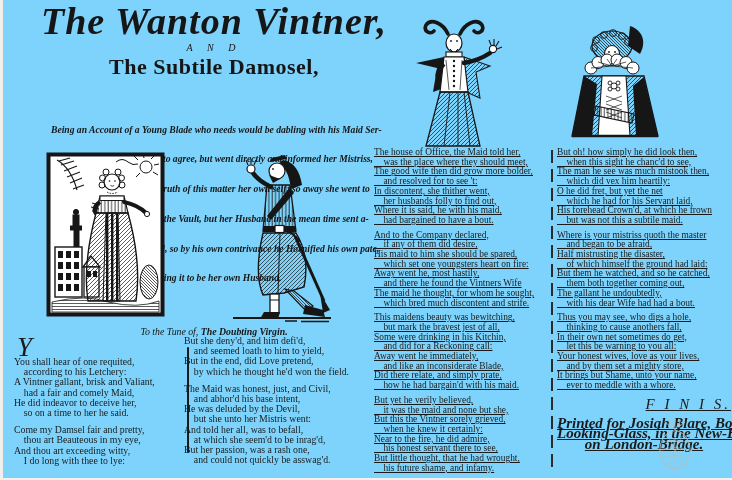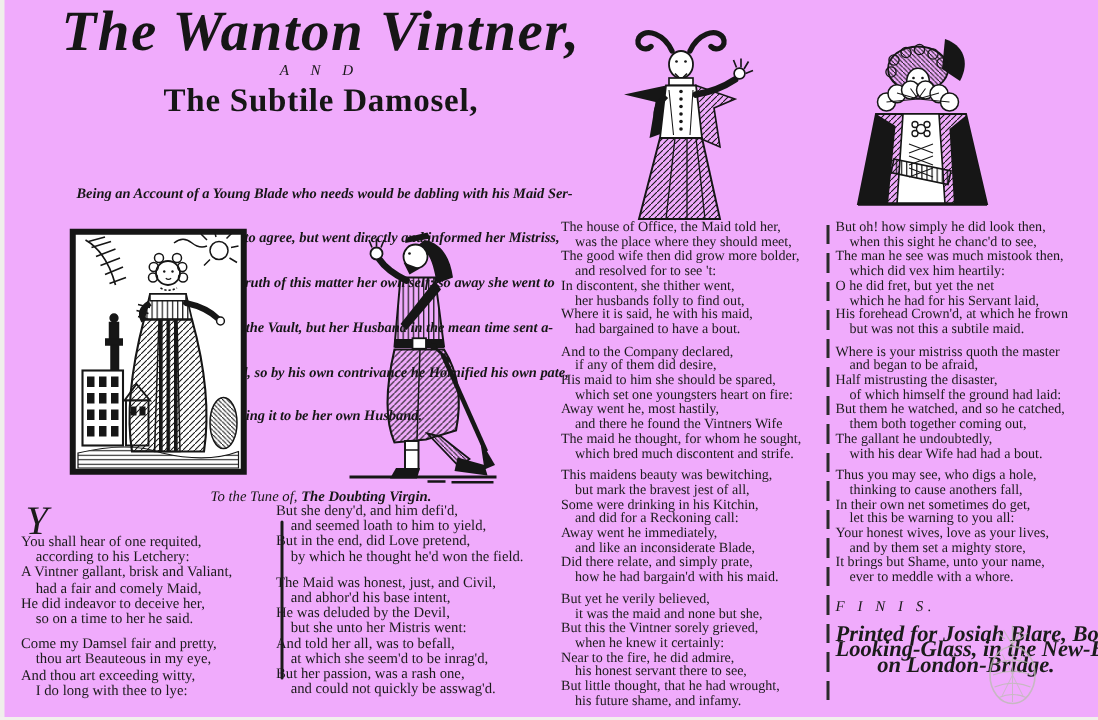--- a/index.html
+++ b/index.html
@@ -1,45 +1,45 @@
 <!DOCTYPE html>
 <html><head>
 <meta charset="utf-8">
 <style>
   html,body{margin:0;padding:0;background:#e8e8e6;}
   .sheet{
     position:relative;width:732px;height:480px;overflow:hidden;
-    background:#f0abfc;color:#161616;
+    background:#7dd3fc;color:#161616;
     font-family:"Liberation Serif","DejaVu Serif",serif;
   }
   .edge-l{position:absolute;left:0;top:0;width:3px;height:480px;background:#f0efeb;}
   .edge-b{position:absolute;left:0;bottom:0;width:732px;height:2px;background:#f2f1ed;}
 
   
   .header{position:absolute;left:8px;top:0;width:412px;text-align:center;}
   .title{font-size:38px;line-height:42px;font-style:italic;font-weight:bold;letter-spacing:1px;white-space:nowrap;}
   .conj{font-size:10px;font-style:italic;letter-spacing:6px;line-height:9px;margin-top:1px;}
   .subtitle{font-size:22px;line-height:29px;font-weight:bold;letter-spacing:0.5px;white-space:nowrap;}
   .summary{width:326px;margin:4px auto 0;text-align:left;font-size:9.6px;line-height:9.9px;
            font-style:italic;font-weight:bold;white-space:pre;}
   .summary-inner div:not(:first-child){margin-left:7px;}
   .tune{margin-top:3px;font-size:9.8px;font-style:italic;}
   .tune .t2{font-weight:bold;}
 
   
   .col{position:absolute;font-size:9.5px;color:#1b1b1b;}
   .c12{line-height:10.2px;font-size:9.8px;}
-  .c34{line-height:9.7px;font-size:9.4px;}
+  .c34{line-height:9.7px;font-size:9.4px;text-decoration:underline;}
   .stanza{margin:0 0 7px 0;}
   .c34 .stanza{margin-bottom:5px;}
   .lines{white-space:pre;}
   .dropcap{float:left;font-size:27px;line-height:20px;font-style:italic;margin:0 2px 0 3px;}
   .dcl2{padding-left:7px;}
   .dc-clear{clear:left;}
-  .finis{margin-top:9px;text-align:left;font-style:italic;letter-spacing:3px;font-size:10px;}
+  .finis{margin-top:9px;text-align:right;font-style:italic;letter-spacing:3px;font-size:15px;}
   .imprint{margin-top:8px;text-align:center;font-style:italic;font-weight:bold;
            font-size:15px;line-height:10.6px;white-space:pre;}
 
   
   .divider1{position:absolute;left:187px;top:347px;width:2px;height:106px;background:#1a1a1a;border-radius:1px;}
   .divider2{position:absolute;left:551px;top:150px;width:2px;height:320px;
             background:repeating-linear-gradient(#2a2a2a 0 13px,transparent 13px 19px);}
 
   .cut{position:absolute;}
   .stamp{position:absolute;left:648px;top:414px;opacity:.8;}

